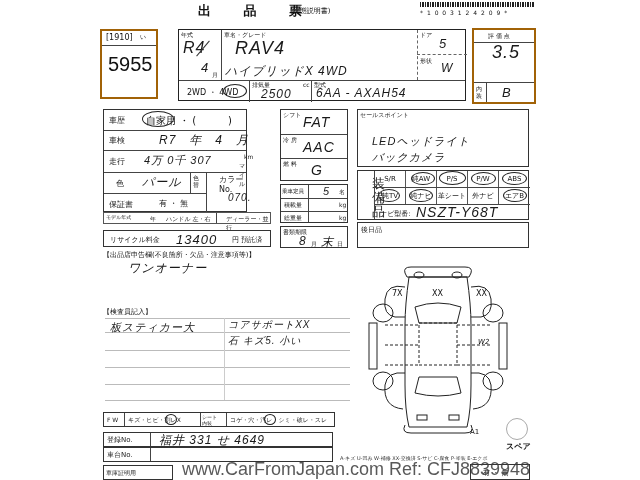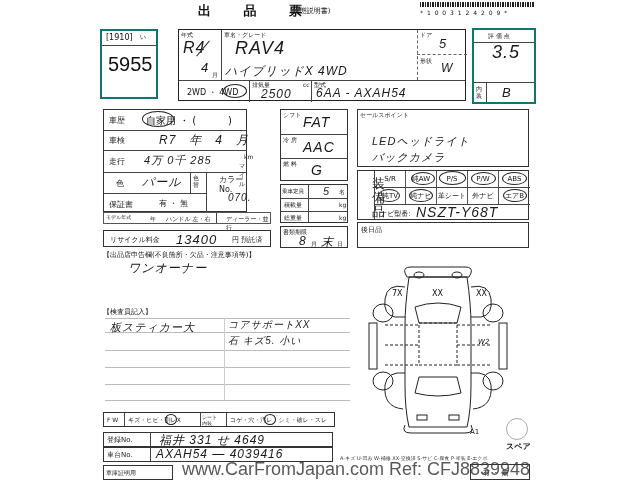--- a/index.html
+++ b/index.html
@@ -1,20 +1,20 @@
 <!DOCTYPE html>
 <html><head>
 <meta charset="utf-8">
 <style>
   * { box-sizing: border-box; margin: 0; padding: 0; }
   html, body { width: 640px; height: 480px; background: #ffffff; overflow: hidden; }
   body { position: relative; font-family: "DejaVu Sans", sans-serif; color: #111; }
   .abs { position: absolute; }
   .box { position: absolute; border: 1px solid #333; }
-  .thick { border: 2px solid #0f766e; }
+  .thick { border: 2px solid #a16207; }
   .lbl { position: absolute; font-size: 6px; color: #222; font-family: "DejaVu Sans", sans-serif; }
   .lbl-md { position: absolute; font-size: 8px; color: #222; }
   .hw { position: absolute; font-family: "Liberation Sans", sans-serif; color: #1a1a1a; font-style: italic; font-weight: normal; letter-spacing: 1px; }
   .line { position: absolute; background: #444; }
   .dash-h { position: absolute; border-top: 1px dashed #666; height: 0; }
   .dash-v { position: absolute; border-left: 1px dashed #666; width: 0; }
   .rule-h { position: absolute; border-top: 1px solid #bbb; height: 0; }
   .circle { position: absolute; border: 1px solid #222; border-radius: 50%; }
   .eq-cell { position: absolute; font-size: 7px; text-align: center; line-height: 18px; border-right: 1px solid #555; }
   .watermark { position: absolute; font-family: "Liberation Sans", sans-serif; font-size: 18px; color: rgba(60,60,60,0.85); white-space: nowrap; }
@@ -87,21 +87,21 @@
   <div class="line" style="left:86px;top:62px;width:1px;height:21px;"></div>
 
   <div class="lbl-md" style="left:5px;top:5px;">車歴</div>
   <div class="abs" style="left:42px;top:4px;font-size:10px;white-space:pre;">自家用 ・ (          )</div>
   <div class="circle" style="left:38px;top:1px;width:32px;height:16px;"></div>
 
   <div class="lbl-md" style="left:5px;top:25px;">車検</div>
   <div class="hw" style="left:55px;top:22px;font-size:12px;white-space:pre;">R7   年   4   月</div>
 
   <div class="lbl-md" style="left:5px;top:46px;">走行</div>
-  <div class="hw" style="left:40px;top:43px;font-size:11px;white-space:pre;">4万 0千 285</div>
+  <div class="hw" style="left:40px;top:43px;font-size:11px;white-space:pre;">4万 0千 307</div>
   <div class="lbl" style="left:140px;top:43px;">km</div>
   <div class="lbl" style="left:135px;top:52px;">マイル</div>
 
   <div class="lbl-md" style="left:12px;top:68px;">色</div>
   <div class="hw" style="left:38px;top:64px;font-size:12px;">パール</div>
   <div class="lbl" style="left:89px;top:64px;width:8px;line-height:7px;">色替</div>
   <div class="lbl-md" style="left:115px;top:64px;">カラーNo.</div>
   <div class="hw" style="left:124px;top:82px;font-size:10px;">070.</div>
 
   <div class="lbl-md" style="left:5px;top:89px;">保証書</div>
@@ -273,21 +273,20 @@
 
 <div class="box" style="left:103px;top:432px;width:230px;height:15px;border-color:#333;">
   <div class="lbl-md" style="left:3px;top:2px;font-size:7px;">登録No.</div>
   <div class="line" style="left:46px;top:0;width:1px;height:100%;"></div>
   <div class="hw" style="left:55px;top:-1px;font-size:12px;white-space:pre;">福井 331 せ 4649</div>
 </div>
 
 <div class="box" style="left:103px;top:447px;width:230px;height:15px;border-color:#333;">
   <div class="lbl-md" style="left:3px;top:2px;font-size:7px;">車台No.</div>
   <div class="line" style="left:46px;top:0;width:1px;height:100%;"></div>
-  <div class="hw" style="left:52px;top:-1px;font-size:12px;">AXAH54 — 4039416</div>
 </div>
 
 <div class="box" style="left:103px;top:465px;width:70px;height:15px;border-color:#333;">
   <div class="lbl" style="left:2px;top:3px;font-size:6px;">車庫証明用</div>
 </div>
 
 <div class="abs" style="left:340px;top:455px;font-size:5px;color:#333;white-space:nowrap;">A-キズ U-凹み W-補修 XX-交換済 S-サビ C-腐食 P-塗装 E-エクボ</div>
 <div class="box" style="left:470px;top:464px;width:60px;height:16px;border-color:#333;">
   <div class="abs" style="left:12px;top:3px;font-size:7px;">有 ・ 無</div>
 </div>

